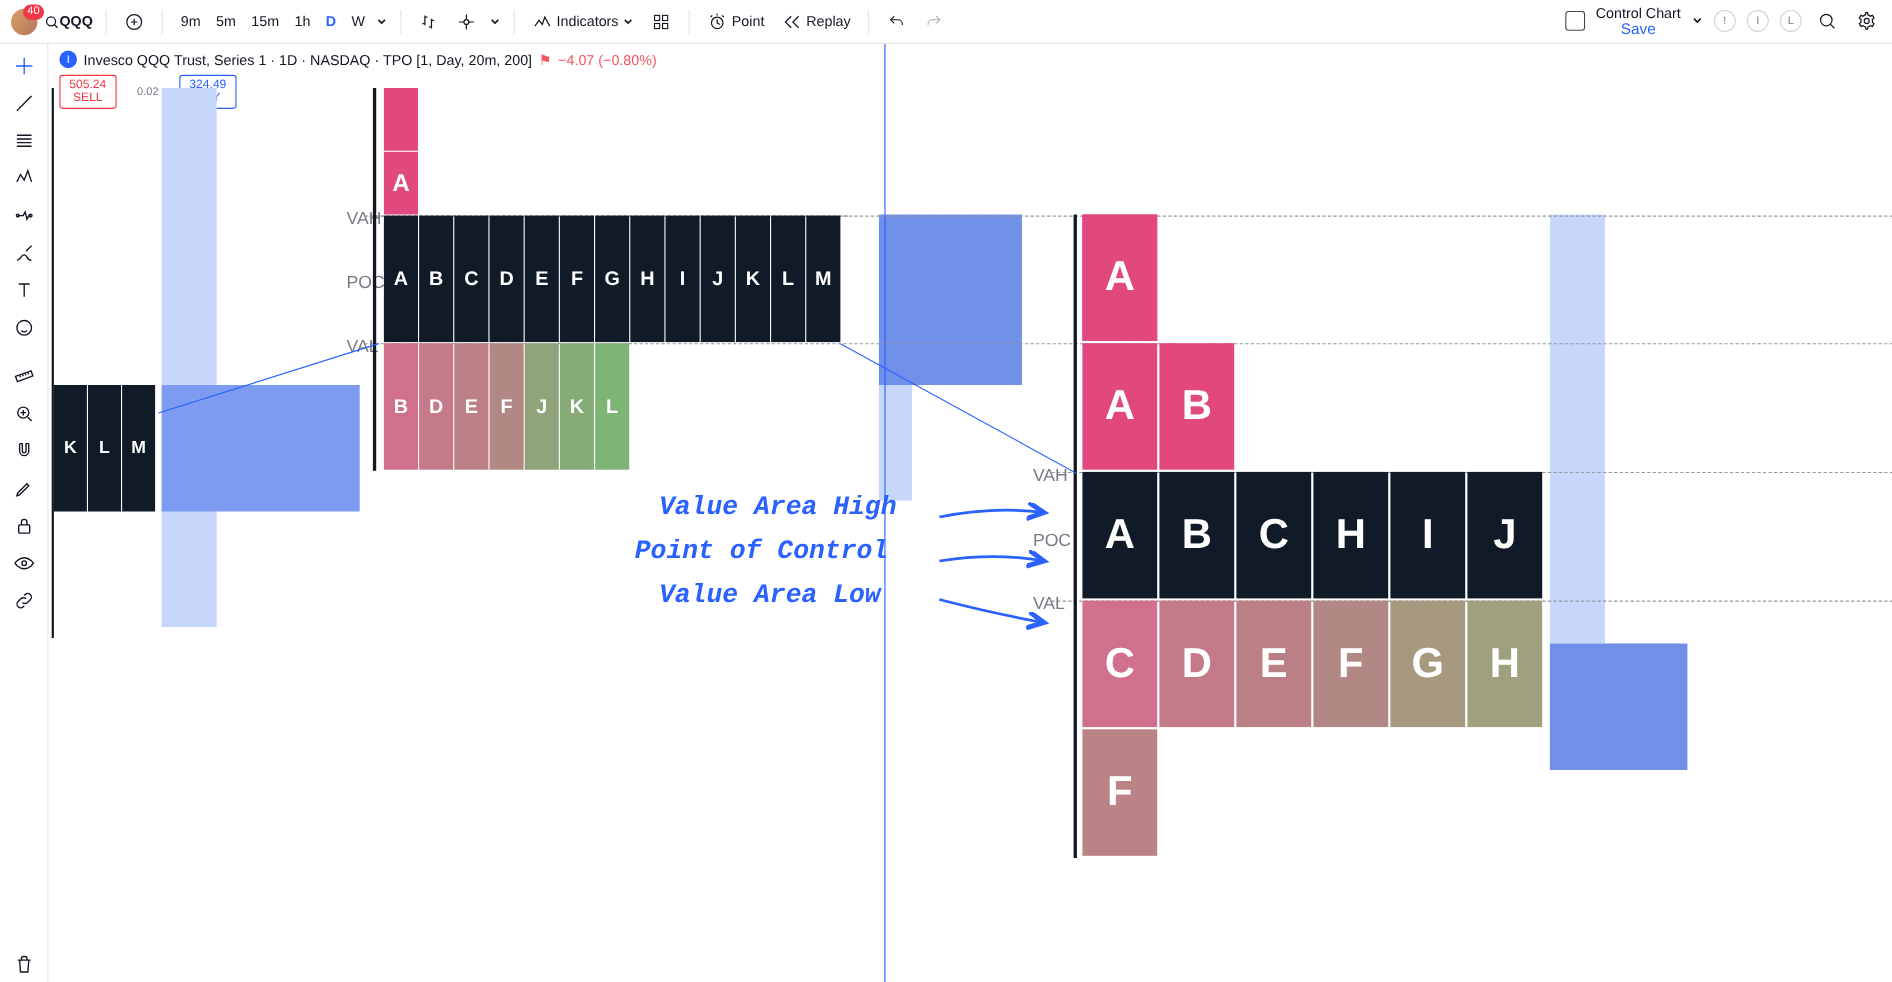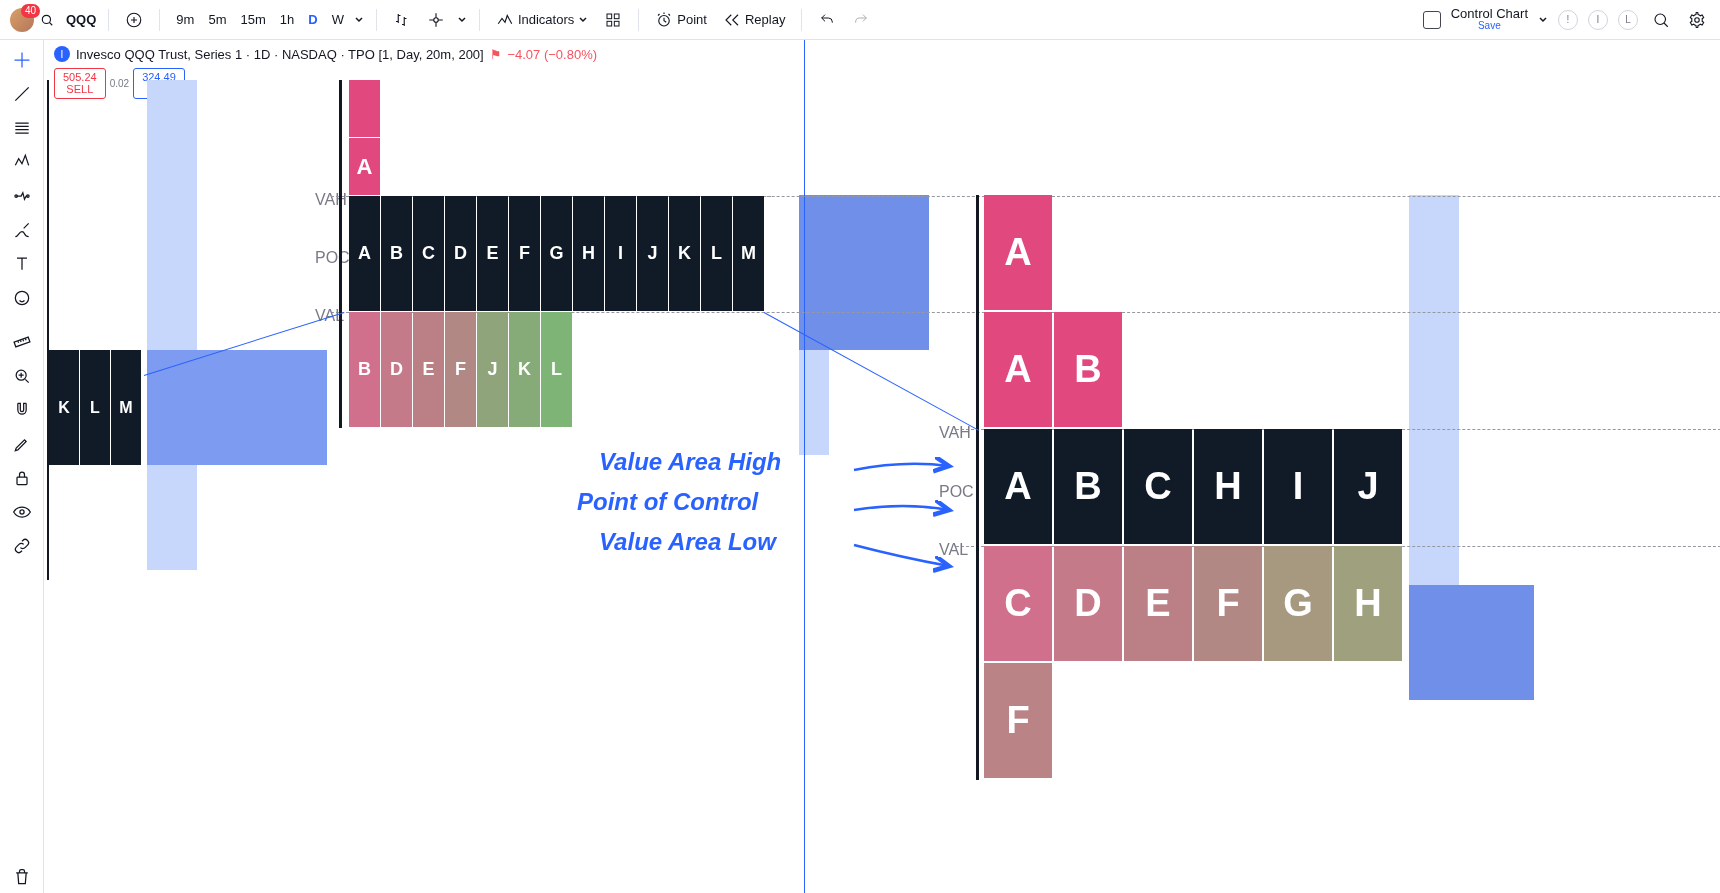--- a/index.html
+++ b/index.html
@@ -3,60 +3,60 @@
 <meta charset="utf-8">
 <style>
   html,body{margin:0;padding:0;font-family:-apple-system,BlinkMacSystemFont,"Segoe UI",Arial,sans-serif;background:#fff;color:#131722;overflow:hidden}
   *{box-sizing:border-box}
   
   .topbar{height:40px;display:flex;align-items:center;gap:8px;padding:0 10px;border-bottom:1px solid #e0e3eb;font-size:13px}
   .topbar .group{display:flex;align-items:center;gap:6px}
   .topbar .sep{width:1px;height:22px;background:#e0e3eb;margin:0 4px}
   .avatar{width:24px;height:24px;border-radius:50%;background:linear-gradient(135deg,#d9a066,#b5765c);position:relative}
   .avatar .badge{position:absolute;top:-4px;right:-6px;background:#f23645;color:#fff;font-size:10px;border-radius:8px;padding:0 4px;line-height:14px}
-  .sym-search{display:flex;align-items:flex-end;gap:12px;font-weight:600}
+  .sym-search{display:flex;align-items:flex-end;gap:0;font-weight:600}
   .sym-search svg{width:14px;height:14px}
   .iconbtn{width:26px;height:26px;display:flex;align-items:center;justify-content:center;border-radius:4px}
   .intervals span{padding:2px 4px;border-radius:3px}
   .intervals .active{color:#2962ff;font-weight:600}
   .txtbtn{display:flex;align-items:center;gap:4px;padding:2px 4px}
   .right-cluster{margin-left:auto;display:flex;align-items:center;gap:10px}
   .layout-title{display:flex;flex-direction:column;align-items:center;line-height:1.05}
-  .layout-title .save{color:#2962ff;font-size:10px}
+  .layout-title .save{color:#2962ff;font-size:14px}
   .pill{width:20px;height:20px;border:1px solid #d1d4dc;border-radius:50%;font-size:10px;display:flex;align-items:center;justify-content:center;color:#787b86}
   .squarebox{width:18px;height:18px;border:1.5px solid #434651;border-radius:3px}
   .settings-icon svg{width:18px;height:18px}
   .chevron-sm{width:10px;height:10px;fill:none;stroke:#131722;stroke-width:1.5}
   
   .leftbar{position:absolute;top:40px;left:0;bottom:0;width:44px;border-right:1px solid #e0e3eb;display:flex;flex-direction:column;align-items:center;padding-top:4px;gap:2px}
   .leftbar .tool{width:36px;height:32px;display:flex;align-items:center;justify-content:center;border-radius:4px}
   .leftbar svg{width:20px;height:20px;fill:none;stroke:#131722;stroke-width:1.5}
   .leftbar .spacer{flex:1}
   
   .chartwrap{position:absolute;top:40px;left:44px;right:0;bottom:0;overflow:hidden}
   .header-line{position:absolute;top:6px;left:10px;display:flex;align-items:center;gap:6px;font-size:13px}
   .header-line .round{width:16px;height:16px;border-radius:50%;background:#2962ff;color:#fff;font-size:10px;display:flex;align-items:center;justify-content:center}
   .header-line .flag{color:#f7525f}
   .header-line .chg{color:#f7525f}
-  .trade-boxes{position:absolute;top:28px;left:10px;display:flex;align-items:center;gap:4px;font-size:11px}
+  .trade-boxes{position:absolute;top:28px;left:10px;display:flex;align-items:center;gap:19px;font-size:11px}
   .trade-boxes .box{border:1px solid;border-radius:3px;padding:3px 8px;text-align:center;line-height:1.05}
   .sellbox{color:#f23645;border-color:#f23645}
   .buybox{color:#2962ff;border-color:#2962ff}
   .spread{font-size:10px;color:#787b86}
   .chart{position:absolute;inset:0}
   
   .cell{position:absolute;display:flex;align-items:center;justify-content:center;color:#fff;font-weight:700;font-family:"Segoe UI",Arial,sans-serif}
   .cell.big{font-size:38px}
   .cell.mid{font-size:22px}
   .cell.sm{font-size:15px}
   .lab{position:absolute;font-size:16px;color:#787b86}
   .dash{position:absolute;border-top:1px dashed #9598a1;height:0}
   .solidv{position:absolute;width:1px;background:#2962ff}
   .blueLine{position:absolute;background:#2962ff;height:1px;transform-origin:left center}
-  .ann{position:absolute;color:#2962ff;font-weight:700;font-style:italic;font-size:24px;font-family:Liberation Sans, sans-serif}
+  .ann{position:absolute;color:#2962ff;font-weight:700;font-style:italic;font-size:24px;font-family:Liberation Mono, monospace}
   .arrow{position:absolute}
   .arrow svg{overflow:visible}
 </style>
 </head>
 <body>
 
 <div class="topbar">
   <div class="group">
     <div class="avatar">
       <span class="badge">40</span>

